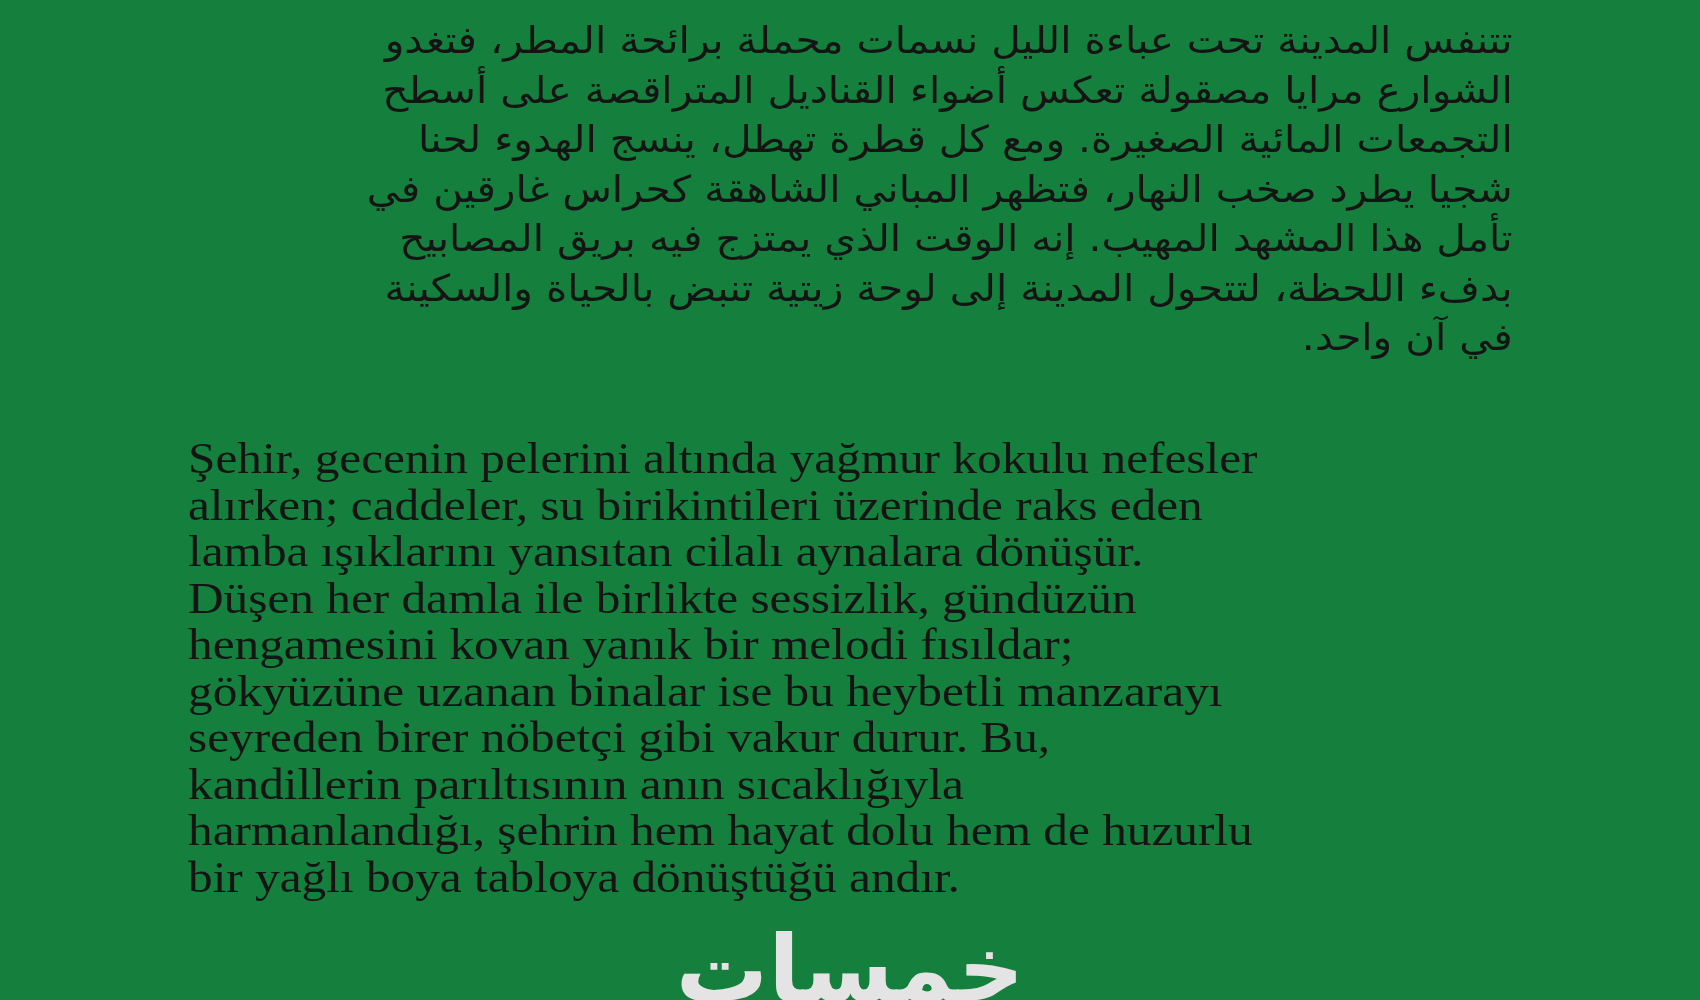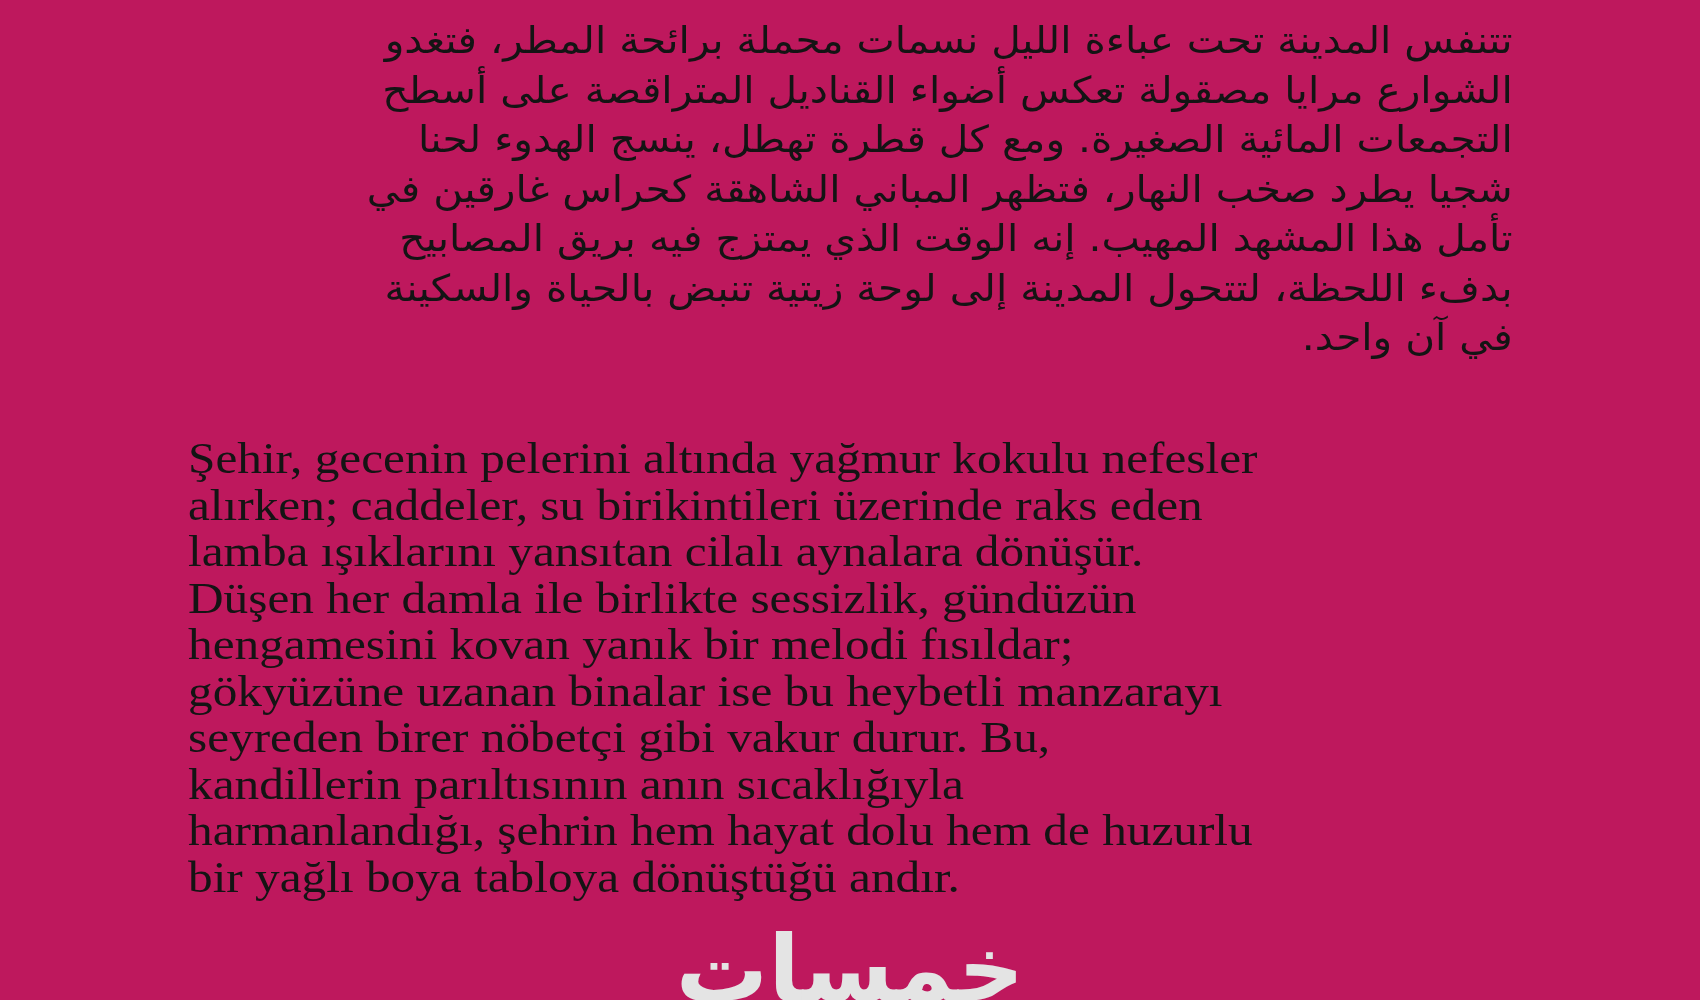--- a/index.html
+++ b/index.html
@@ -10,21 +10,21 @@
     width: 1700px;
     height: 1000px;
     overflow: hidden;
     position: relative;
     background: #ffffff;
     font-family: "Liberation Serif", serif;
   }
   .page {
     position: absolute;
     inset: 0;
-    background: #be185d;
+    background: #15803d;
   }
   .arabic-paragraph {
     position: absolute;
     top: 16px;
     right: 187px;
     direction: rtl;
     text-align: right;
     font-family: "DejaVu Sans", sans-serif;
     font-size: 37px;
     line-height: 49.5px;

